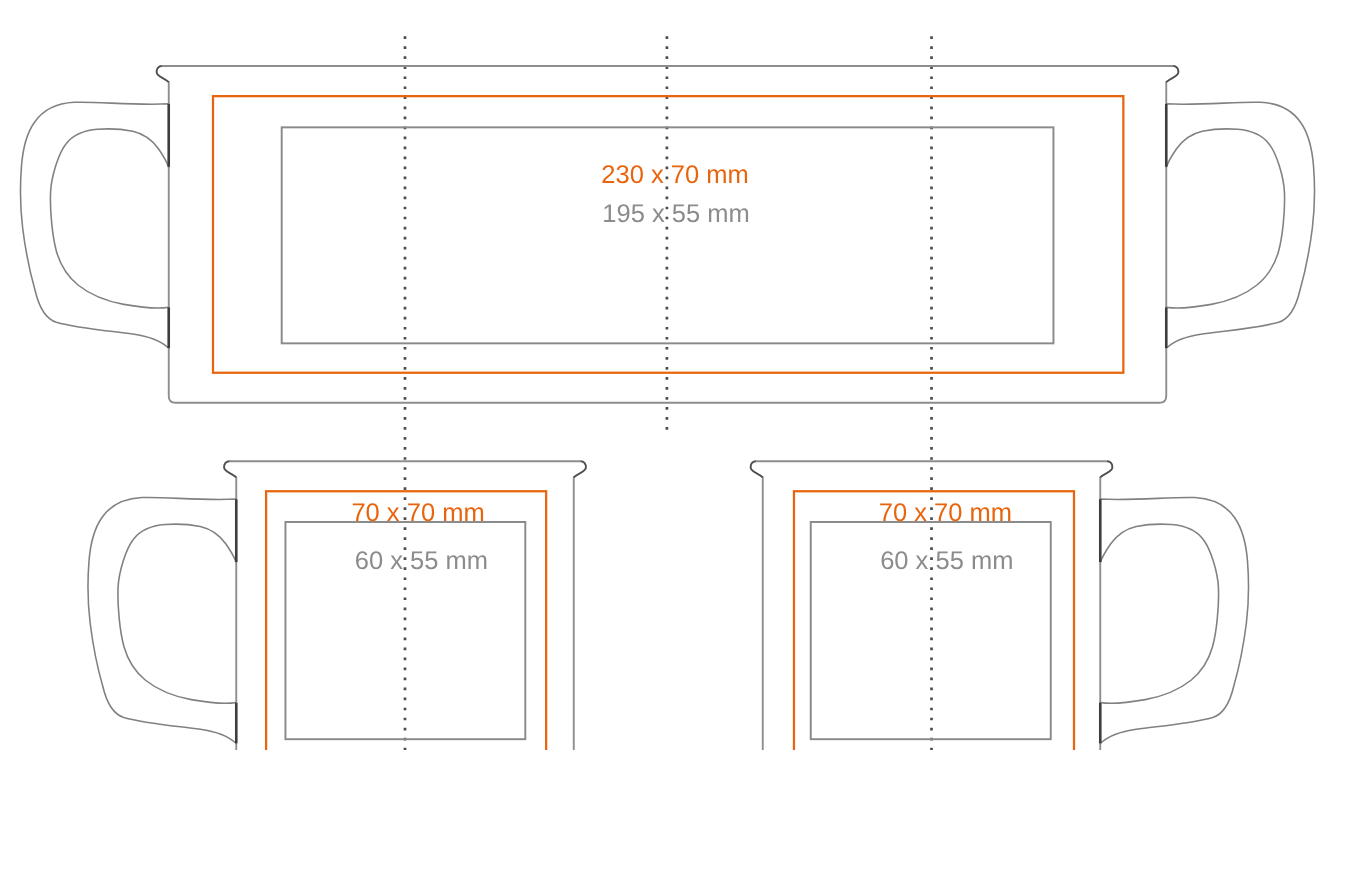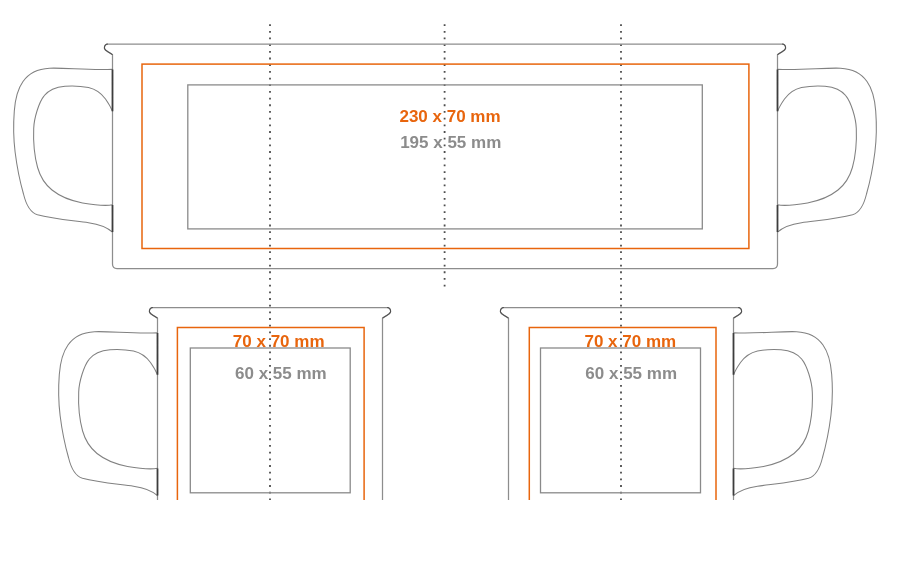--- a/index.html
+++ b/index.html
@@ -1,16 +1,16 @@
 <!DOCTYPE html>
 <html><head>
 <meta charset="utf-8">
 <style>
   html,body{margin:0;padding:0;background:#ffffff;}
-  .wrap{width:900px;height:500px;position:relative;overflow:hidden;background:#ffffff;font-weight:bold;}
+  .wrap{width:900px;height:500px;position:relative;overflow:hidden;background:#ffffff;}
   text{font-family:"Liberation Sans", sans-serif;}
 </style>
 </head>
 <body>
 <div class="wrap">
 <svg width="900" height="584" viewBox="0 0 900 584" xmlns="http://www.w3.org/2000/svg">
   <defs>
     <path id="handle" d="M 0 25.2 C -22 26.5 -48 23.5 -63 24.2 C -76 24.9 -84 29.5 -89.5 37.5 C -94.5 44.5 -97.3 55 -98.2 67 C -99.2 80 -99 95 -97.4 108 C -95.9 120 -93.3 135 -89 150 C -86.5 160.5 -82.5 168.5 -75 170.8 C -60 175 -40 176.5 -24 178.7 C -12 180.4 -5 183.5 0 188.2 L 0 160.8 C -8 162.3 -18 161 -30 158.9 C -42 156.7 -53 152 -60.5 146 C -68.5 139.5 -72.5 132 -74.9 123.5 C -77.5 114 -79.3 97 -78.8 84.4 C -78.4 74 -73.5 58 -68.4 51.8 C -63.5 45.5 -56 42.9 -47.5 42.2 C -38 41.5 -30 42.3 -24 43.5 C -16.5 45.2 -11 49.5 -7 55 C -3.5 60 -1.5 63.5 0 67.4 Z"></path>
     <path id="smallbody" d="M 157.5 318.2 C 153.3 314.9 149.8 314.4 149.45 311.9 C 149.15 309.3 150.7 307.5 152.9 307.5 L 387.1 307.5 C 389.3 307.5 390.85 309.3 390.55 311.9 C 390.2 314.4 386.7 314.9 382.5 318.2 L 382.5 528.0 Q 382.5 532.5 378.0 532.5 L 162.0 532.5 Q 157.5 532.5 157.5 528.0 Z"></path>
       <path id="grip" d="M 0 25.4 L 0 67.2 M 0 161 L 0 188"></path>

